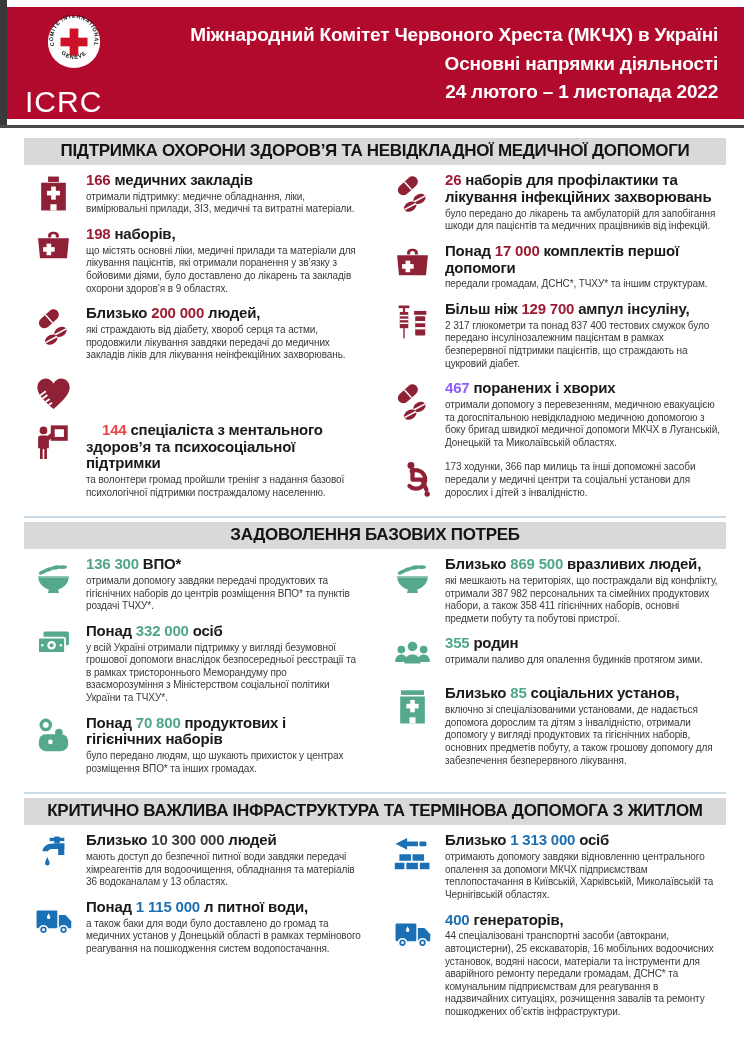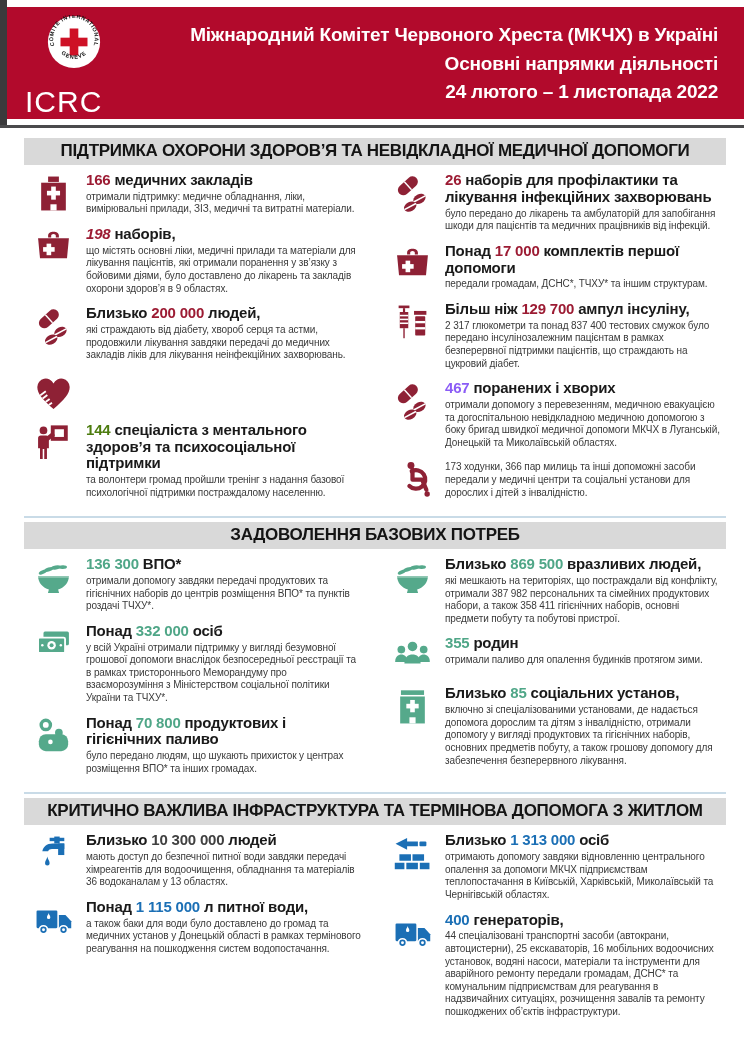--- a/index.html
+++ b/index.html
@@ -94,21 +94,21 @@
               <svg viewBox="0 0 48 48" fill="currentColor">
                 <path d="M17 11V8.5C17 5.5 20 3.5 24 3.5s7 2 7 5V11h-4V8.8c0-1.3-1.3-2.3-3-2.3s-3 1-3 2.3V11z"></path>
                 <path d="M4 12h40l-2.5 26h-35z"></path>
                 <g fill="#fff">
                   <rect x="15" y="19" width="6" height="15"></rect>
                   <rect x="10.5" y="23.5" width="15" height="6"></rect>
                 </g>
               </svg>
             </div>
             <div class="txt">
-              <div class="head"><span class="num" style="color: rgb(156, 27, 51); font-style: italic;">198</span> <span class="post">наборів,</span></div>
+              <div class="head"><span class="num" style="color: rgb(156, 27, 51);">198</span> <span class="post">наборів,</span></div>
               <div class="desc">що містять основні ліки, медичні прилади та матеріали для лікування пацієнтів, які отримали поранення у зв’язку з бойовими діями, було доставлено до лікарень та закладів охорони здоров’я в 9 областях.</div>
             </div>
           </div>
           <div class="item">
             <div class="icon" style="color: rgb(142, 33, 53);">
               <svg viewBox="0 0 48 48" fill="currentColor">
                 <g transform="rotate(-42 18 14)">
                   <rect x="3" y="7" width="30" height="14" rx="7"></rect>
                   <rect x="17.2" y="7" width="1.8" height="14" fill="#fff"></rect>
                 </g>
@@ -148,21 +148,21 @@
           <div class="item">
             <div class="icon" style="color: rgb(142, 33, 53);">
               <svg viewBox="0 0 48 48" fill="currentColor">
                 <circle cx="11" cy="7" r="5"></circle>
                 <path d="M7.5 13.5h7c2 0 3.5 1.6 3.5 3.6V30h-2.5v14h-3.5V31h-2v13H6.5V30H4V17c0-2 1.5-3.5 3.5-3.5z"></path>
                 <path d="M14 16l8.5-7 3.4 4.4-8.5 7z"></path>
                 <rect x="23" y="3" width="17" height="15" fill="none" stroke="currentColor" stroke-width="5"></rect>
               </svg>
             </div>
             <div class="txt">
-              <div class="head"><span class="num" style="color: #4d7c0f;">144</span> <span class="post">спеціаліста з ментального здоров’я та психосоціальної підтримки</span></div>
+              <div class="head"><span class="num" style="color: #ef4444; margin-left: 16px;">144</span> <span class="post">спеціаліста з ментального здоров’я та психосоціальної підтримки</span></div>
               <div class="desc">та волонтери громад пройшли тренінг з надання базової психологічної підтримки постраждалому населенню.</div>
             </div>
           </div>
         </div>
         <div class="col">
           <div class="item">
             <div class="icon" style="color: rgb(142, 33, 53);">
               <svg viewBox="0 0 48 48" fill="currentColor">
                 <g transform="rotate(-42 18 14)">
                   <rect x="3" y="7" width="30" height="14" rx="7"></rect>
@@ -302,21 +302,21 @@
           <div class="item">
             <div class="icon" style="color: rgb(85, 169, 139);">
               <svg viewBox="0 0 48 48" fill="currentColor">
                 <circle cx="14" cy="9" r="6" fill="none" stroke="currentColor" stroke-width="4.4"></circle>
                 <circle cx="31" cy="19" r="5"></circle>
                 <rect x="5" y="21" width="38" height="22" rx="9"></rect>
                 <circle cx="20" cy="31" r="3" fill="#fff"></circle>
               </svg>
             </div>
             <div class="txt">
-              <div class="head"><span class="pre">Понад</span> <span class="num" style="color: rgb(79, 166, 135);">70 800</span> <span class="post">продуктових і гігієнічних паливо</span></div>
+              <div class="head"><span class="pre">Понад</span> <span class="num" style="color: rgb(79, 166, 135);">70 800</span> <span class="post">продуктових і гігієнічних наборів</span></div>
               <div class="desc">було передано людям, що шукають прихисток у центрах розміщення ВПО* та інших громадах.</div>
             </div>
           </div>
         </div>
         <div class="col">
           <div class="item">
             <div class="icon" style="color: rgb(85, 169, 139);">
               <svg viewBox="0 0 48 48" fill="currentColor">
                 <g>
                   <ellipse cx="10" cy="17" rx="5.5" ry="2.4" transform="rotate(-24 10 17)"></ellipse>

